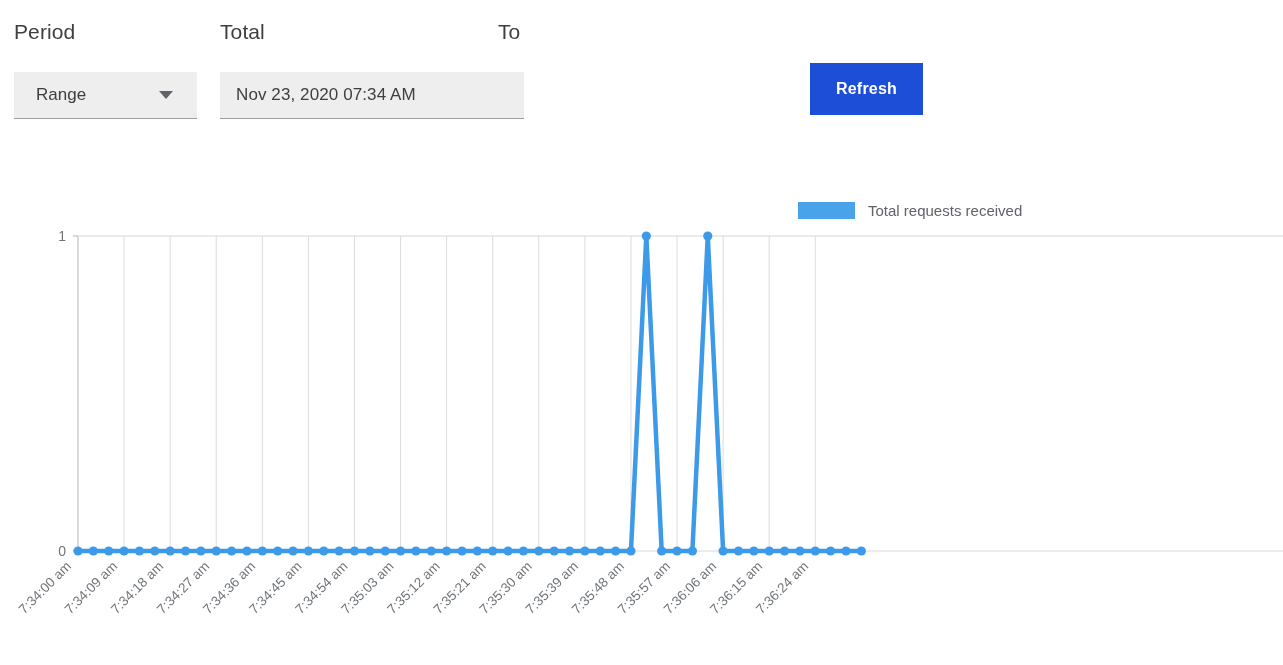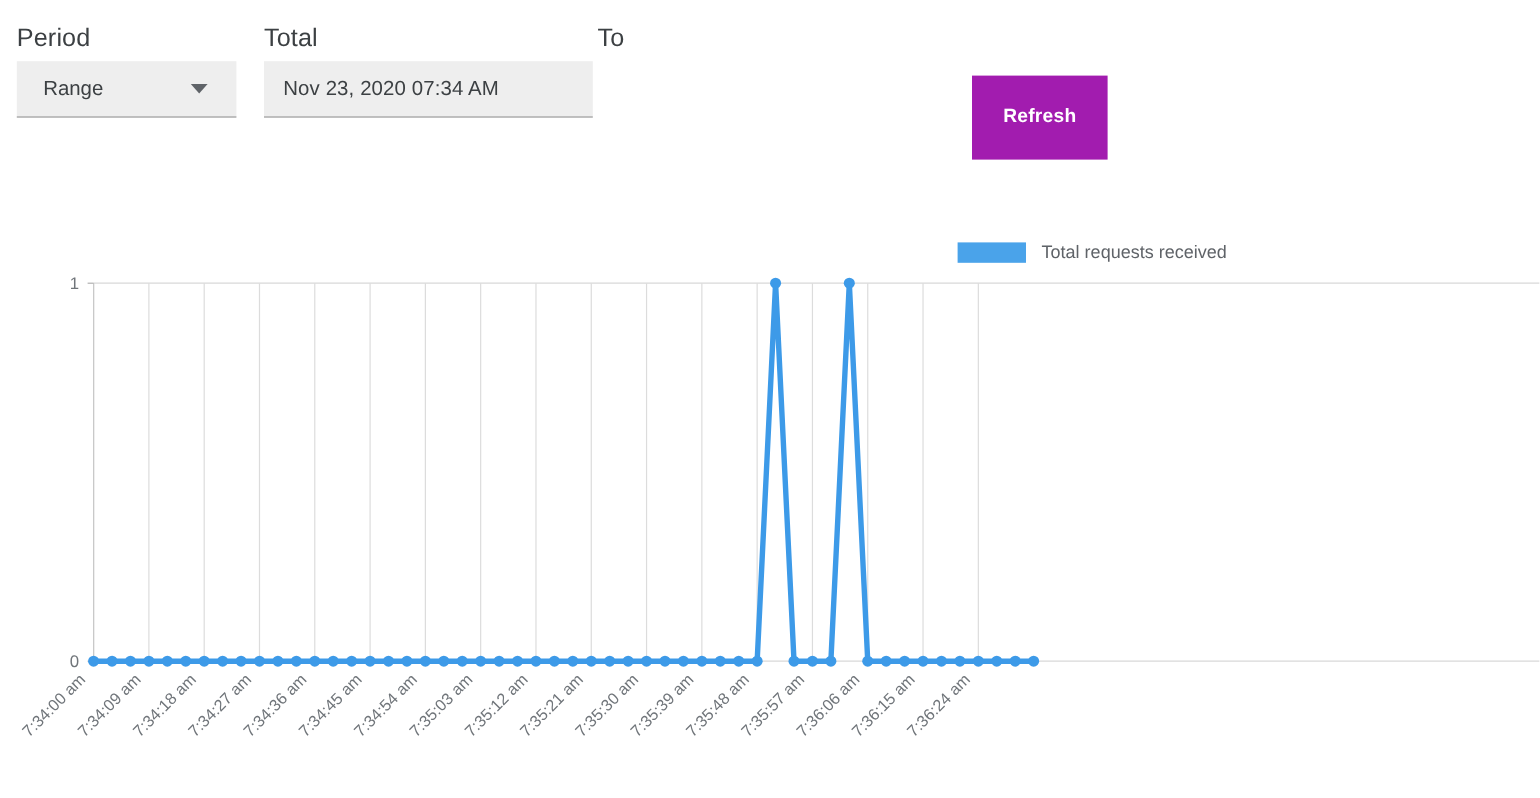--- a/index.html
+++ b/index.html
@@ -30,21 +30,21 @@
     top: 22px;
   }
   .field-label {
     font-size: 21px;
     color: #3c4043;
     line-height: 20px;
     letter-spacing: 0.1px;
     white-space: nowrap;
   }
   .control {
-    margin-top: 9px;
+    margin-top: 30px;
     height: 47px;
     background: #eeeeee;
     border-bottom: 1px solid #9e9e9e;
     box-sizing: border-box;
     display: flex;
     align-items: center;
     position: relative;
   }
   .control-text {
     font-size: 17px;
@@ -66,34 +66,34 @@
     border-left: 7px solid transparent;
     border-right: 7px solid transparent;
     border-top: 8px solid #5f6368;
     margin-right: 10px;
   }
 
   
   #from-field { left: 220px; }
   #to-field   { left: 498px; }
   .date-input {
-    width: 274px;
+    width: 304px;
     padding: 0 16px;
     cursor: text;
   }
   .date-input .control-text { letter-spacing: 0.1px; }
 
   
   #refresh-button {
     position: absolute;
     left: 810px;
     top: 63px;
     width: 113px;
-    height: 70px;
-    background: #a21caf;
+    height: 52px;
+    background: #1d4ed8;
     border: none;
     color: #ffffff;
     font-family: "Liberation Sans", sans-serif;
     font-size: 16px;
     font-weight: bold;
     letter-spacing: 0.2px;
     cursor: pointer;
     padding: 0;
   }
 

